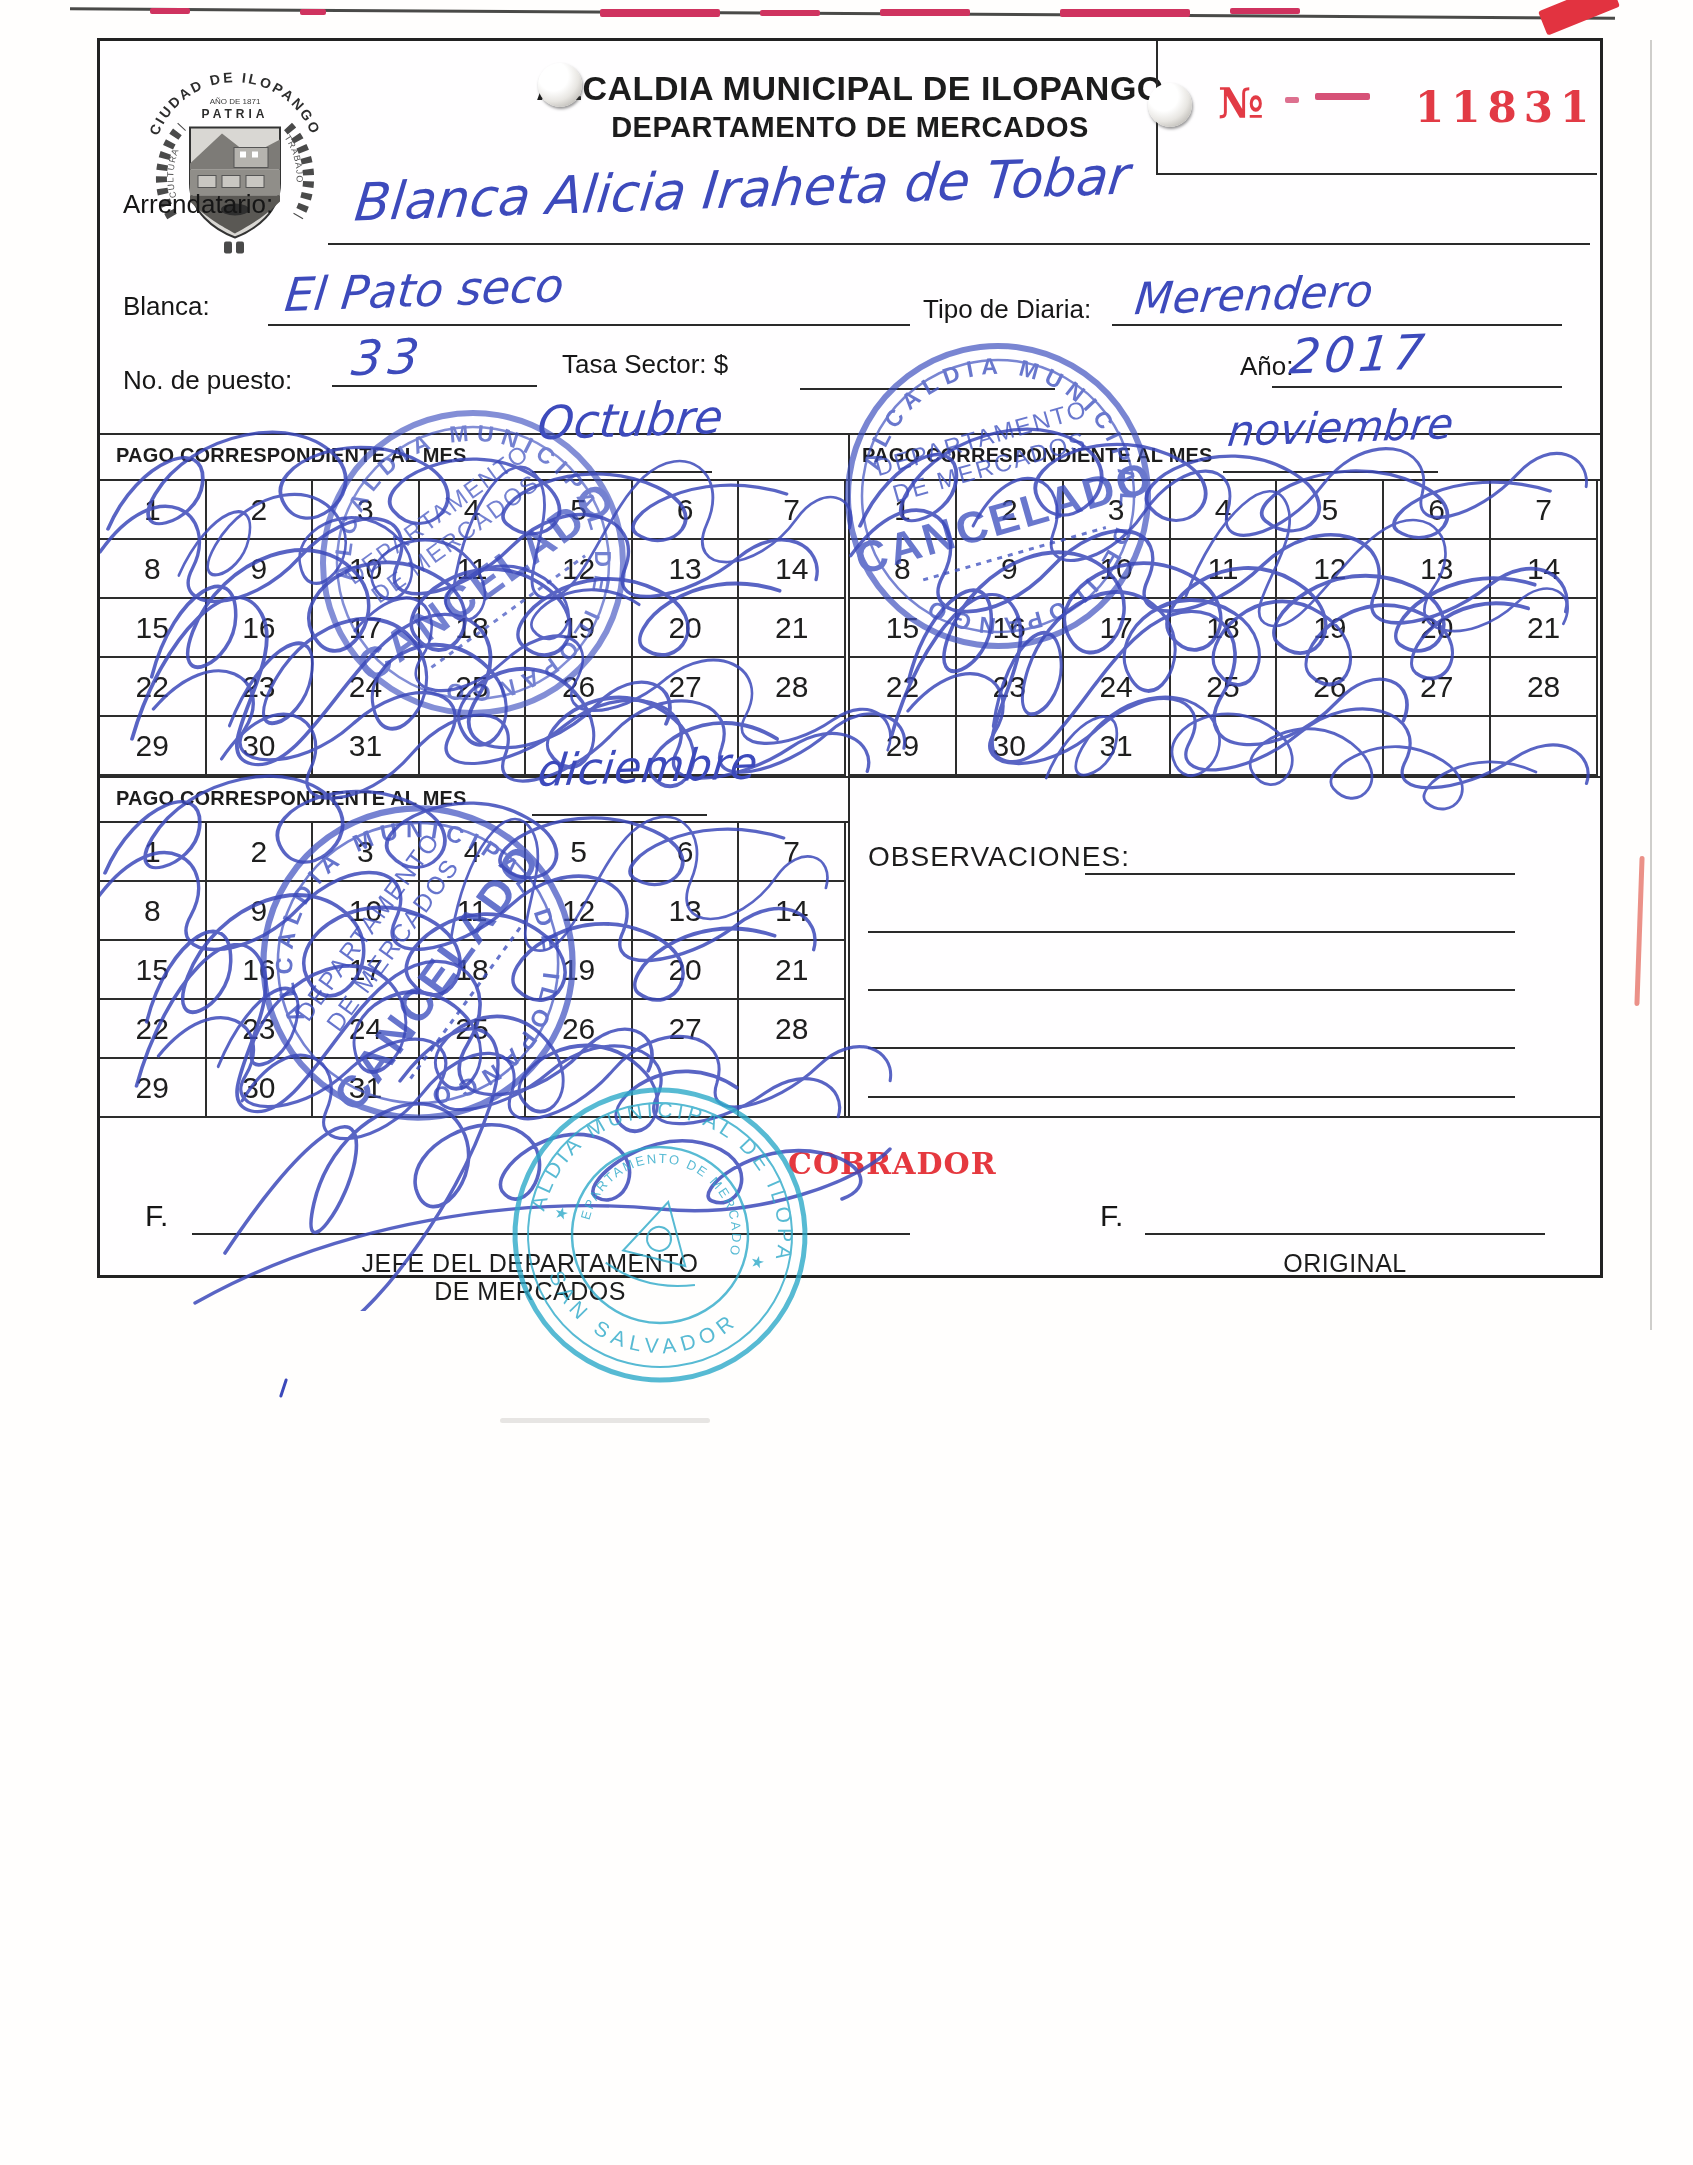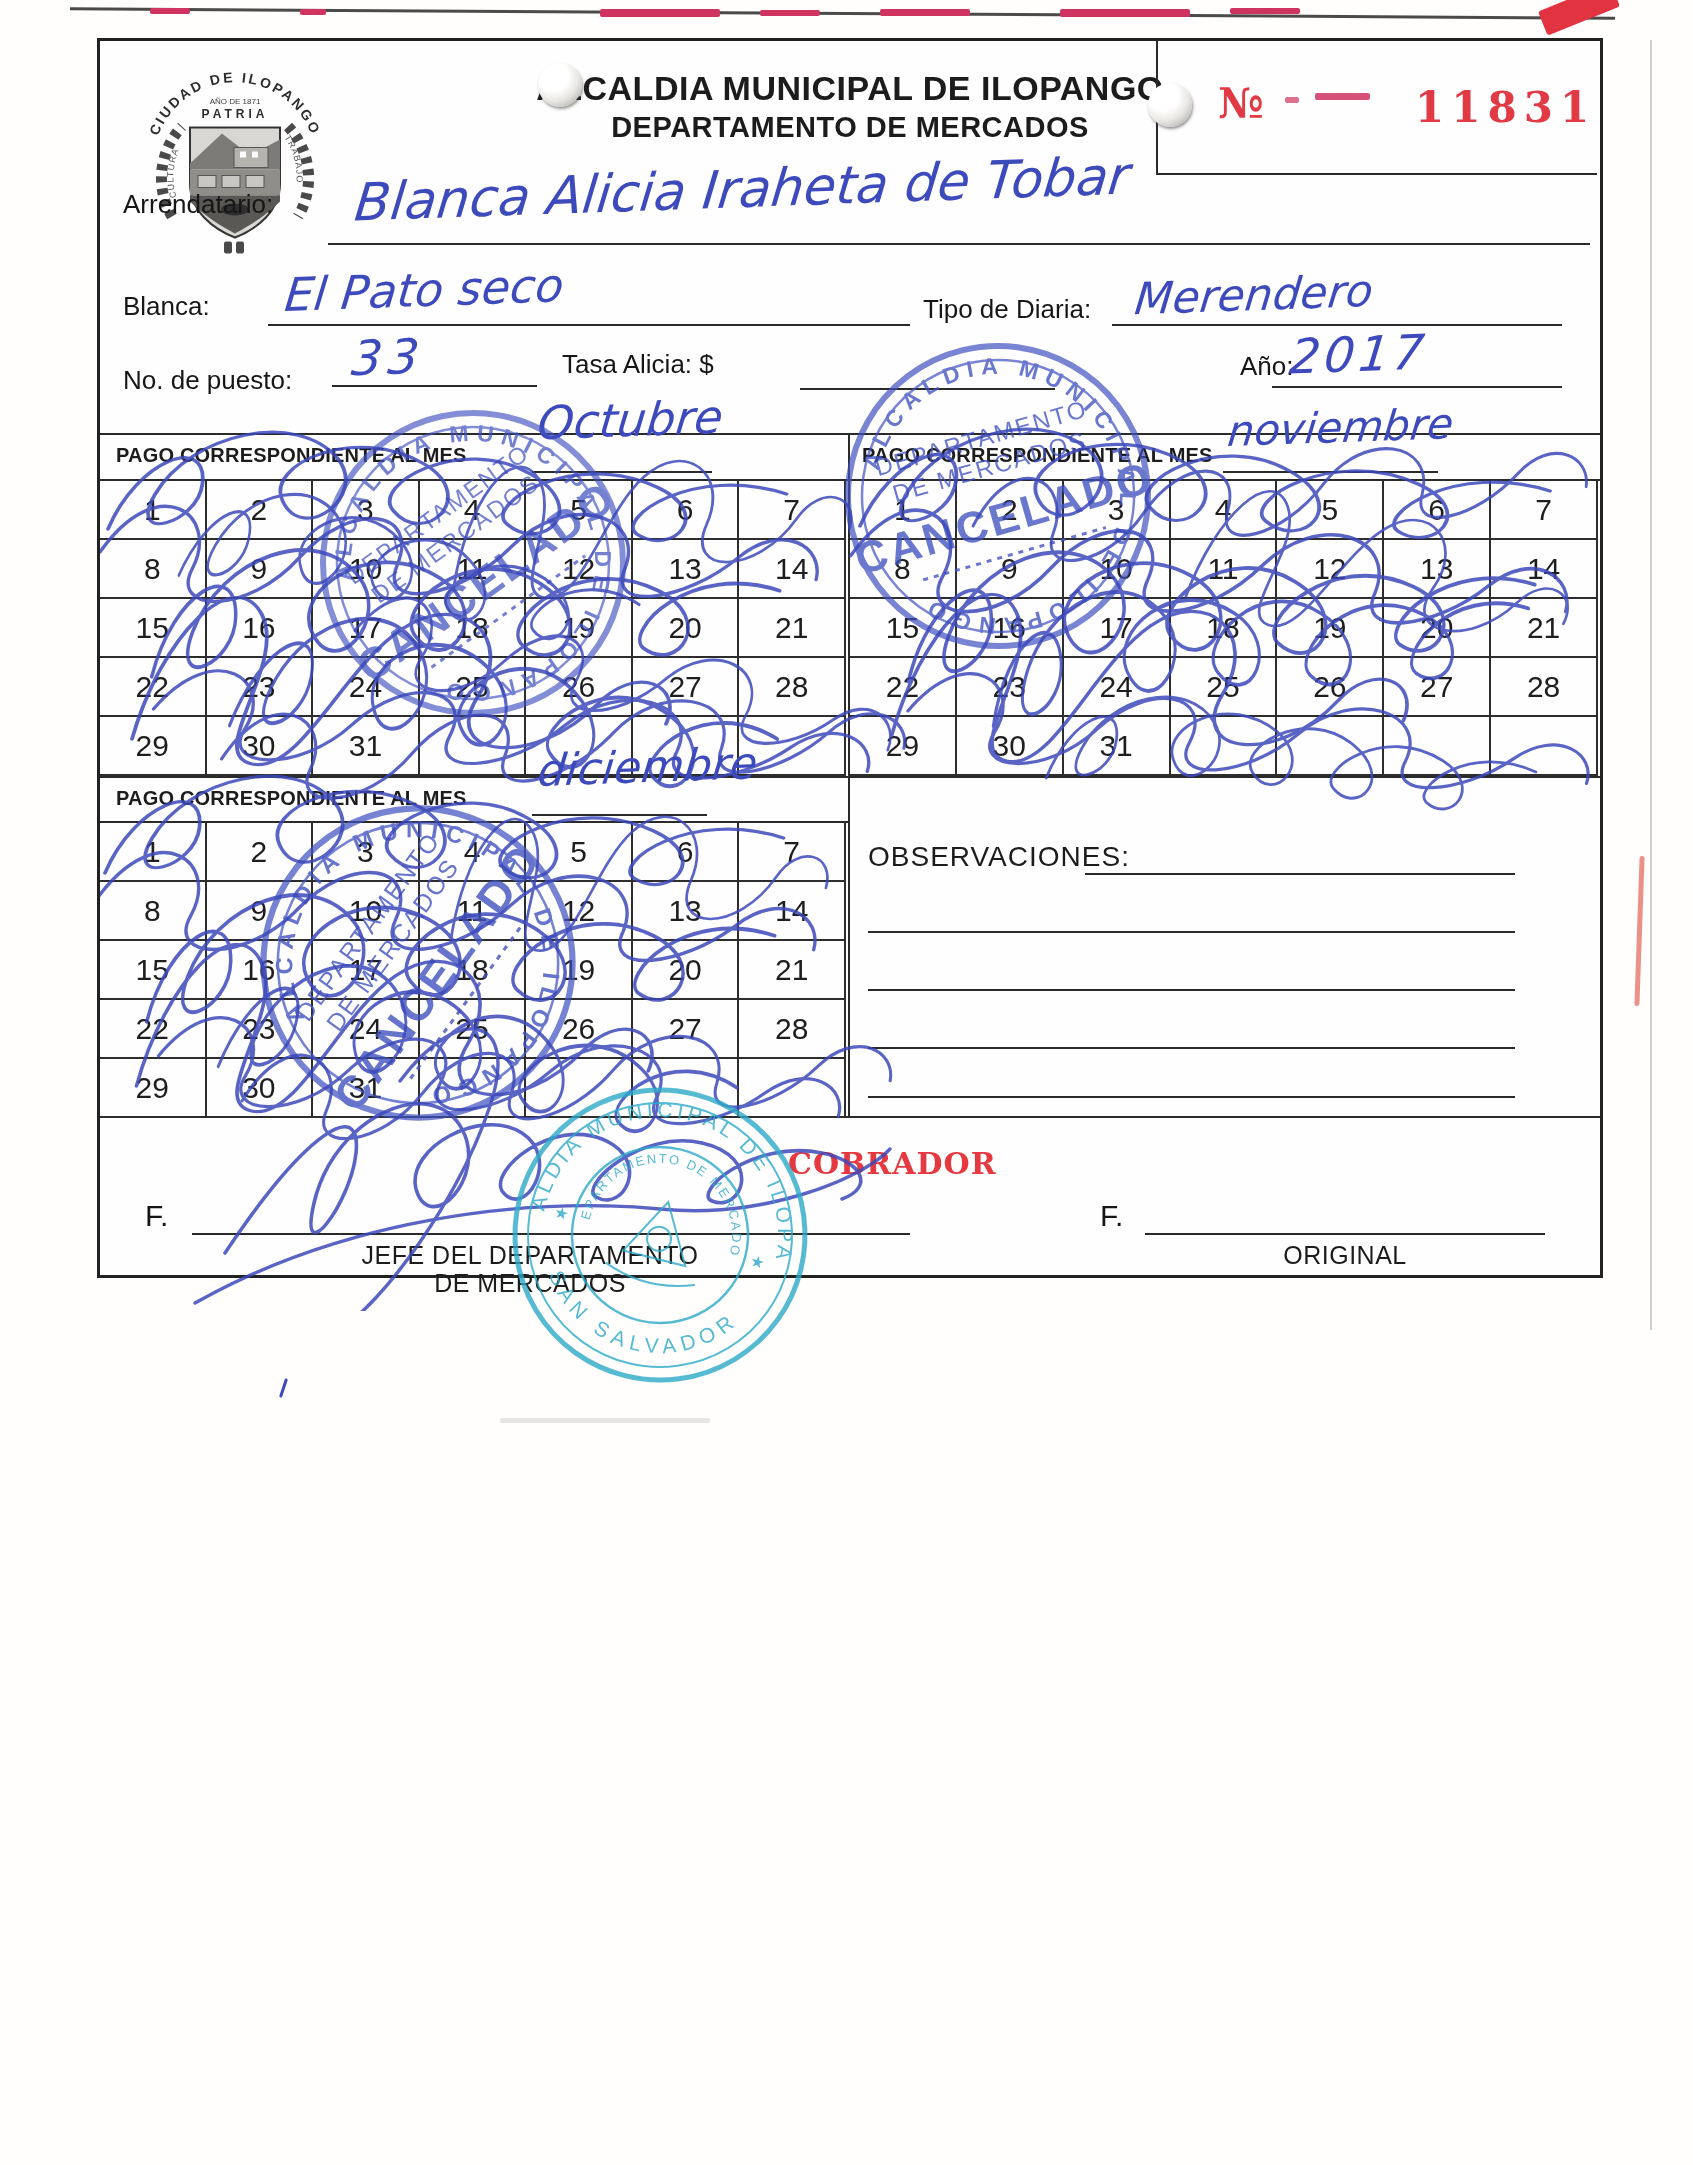--- a/index.html
+++ b/index.html
@@ -36,21 +36,21 @@
 
   .fastener{position:absolute;width:44px;height:44px;border-radius:50%;
       background:radial-gradient(circle at 35% 30%,#ffffff 0 35%,#e8e6e2 60%,#9b9892 100%);
       box-shadow:1px 2px 3px rgba(60,60,60,.55);}
 
   .cal-grid{position:absolute;display:grid;grid-template-columns:repeat(7,1fr);grid-auto-rows:59px;}
   .cal-grid .cell{border-right:2px solid #2d2d2d;border-bottom:2px solid #2d2d2d;
       font-size:30px;color:#1e1e1e;display:flex;align-items:center;justify-content:center;}
   .stamp{position:absolute;pointer-events:none;}
   .overlay{position:absolute;left:0;top:0;pointer-events:none;}
-  .role{font-size:25px;letter-spacing:.5px;text-align:center;}
+  .role{font-size:25px;letter-spacing:.5px;text-align:center;margin-top:8px;}
 </style>
 </head>
 <body>
 
 <div class="page">
 
   <div class="scan-topline"></div>
   <div class="red-dash" style="left:150px;top:8px;width:40px;"></div>
   <div class="red-dash" style="left:300px;top:9px;width:26px;"></div>
   <div class="red-dash" style="left:600px;top:9px;width:120px;height:8px;"></div>
@@ -176,21 +176,21 @@
     <div class="abs label" style="left:23px;top:250px">Blanca:</div>
     <div class="line" style="left:168px;top:283px;width:642px"></div>
     <div class="abs hw" style="left:185px;top:222px;font-size:46px">El Pato seco</div>
     <div class="abs label" style="left:823px;top:253px">Tipo de Diaria:</div>
     <div class="line" style="left:1012px;top:283px;width:450px"></div>
     <div class="abs hw" style="left:1035px;top:228px;font-size:44px">Merendero</div>
 
     <div class="abs label" style="left:23px;top:324px">No. de puesto:</div>
     <div class="line" style="left:232px;top:344px;width:205px"></div>
     <div class="abs hw" style="left:252px;top:288px;font-size:48px;letter-spacing:6px">33</div>
-    <div class="abs label" style="left:462px;top:308px">Tasa Alicia: $</div>
+    <div class="abs label" style="left:462px;top:308px">Tasa Sector: $</div>
     <div class="line" style="left:700px;top:347px;width:255px"></div>
     <div class="abs label" style="left:1140px;top:310px">Año:</div>
     <div class="line" style="left:1172px;top:345px;width:290px"></div>
     <div class="abs hw" style="left:1190px;top:285px;font-size:48px;letter-spacing:4px">2017</div>
 
     <div class="line" style="left:0;top:392px;width:1500px"></div>
     <div class="line" style="left:0;top:438px;width:1500px"></div>
     <div class="line" style="left:0;top:735px;width:1500px"></div>
     <div class="line" style="left:0;top:780px;width:748px"></div>
     <div class="line" style="left:0;top:1075px;width:1500px"></div>

